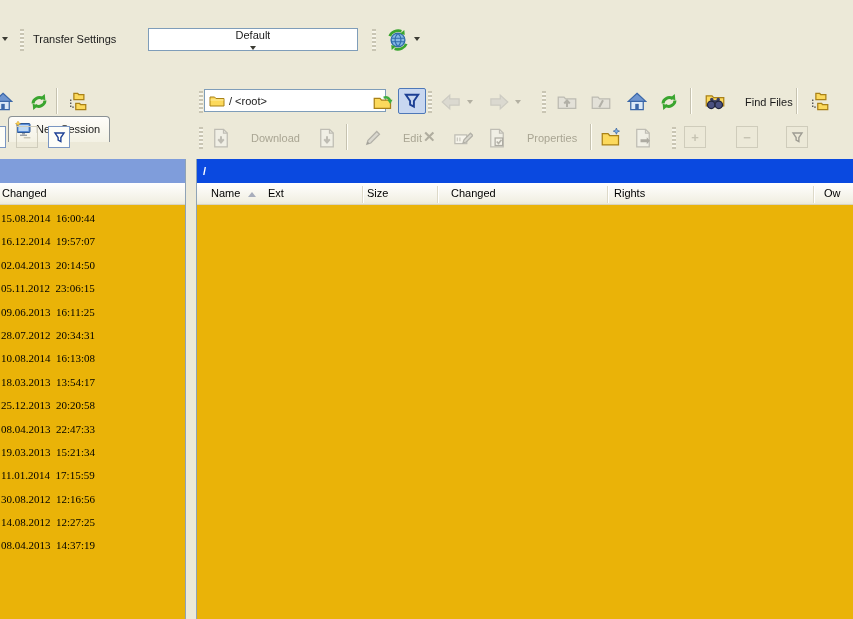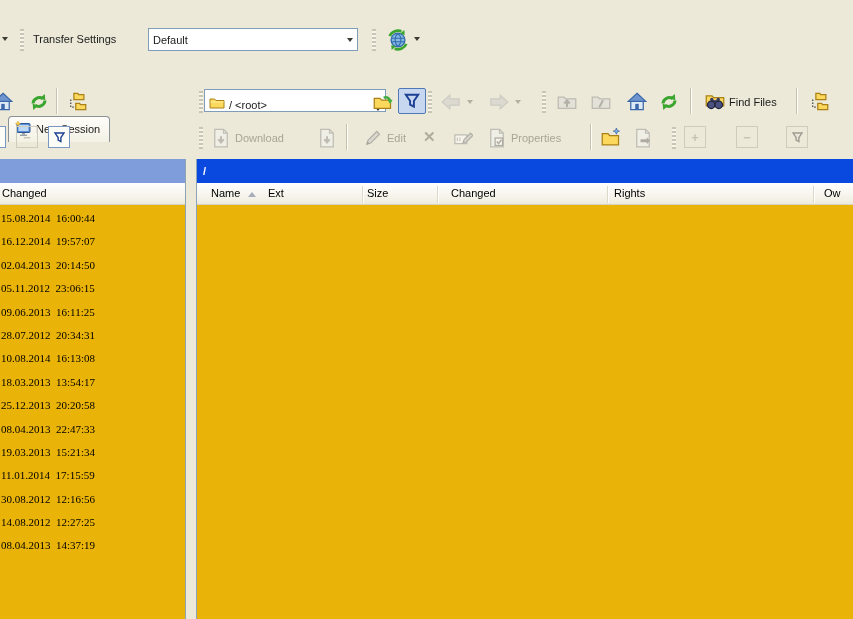--- a/index.html
+++ b/index.html
@@ -10,21 +10,21 @@
     font-family: "Liberation Sans", sans-serif;
     font-size: 11px; color: #1a1a1a;
   }
   .abs { position: absolute; }
 
   
   .grip { width: 4px; height: 22px;
     background: repeating-linear-gradient(to bottom, #c9c5b3 0 2px, #f7f5ea 2px 4px); }
   .vsep { width: 2px; height: 26px;
     background: linear-gradient(to right, #c6c2b0 0 1px, #fffef6 1px 2px); }
-  .tbtn { display: inline-flex; align-items: center; gap: 4px;
+  .tbtn { display: inline-flex; align-items: center; gap: 20px;
     padding: 3px 4px; border: 1px solid transparent; border-radius: 2px; }
   .tbtn.pressed { border-color: #4e78b8; background: #c8d7f0; }
   .dis svg { filter: grayscale(1) opacity(0.45); }
   .dis .lbl { color: #a9a593; }
   .dd { width: 0; height: 0; border-left: 3.5px solid transparent;
     border-right: 3.5px solid transparent; border-top: 4px solid #3c3c34; }
   .dd.gray { border-top-color: #b3b0a2; }
   .boxbtn { width: 22px; height: 22px; border: 1px solid #cfccbb;
     display: inline-flex; align-items: center; justify-content: center;
     color: #c6c3b2; font-weight: bold; font-size: 13px; background: transparent; }
@@ -168,21 +168,21 @@
     </symbol>
   </defs>
 </svg>
 
 <div class="abs" style="left:0;top:22px;width:853px;height:36px;">
   <div class="abs" style="left:2px;top:15px;">
     <div class="dd"></div>
   </div>
   <div class="grip abs" style="left:20px;top:7px;"></div>
   <span class="abs lbl" style="left:33px;top:11px;">Transfer Settings</span>
-  <div class="combo abs" style="left:148px;top:6px;width:210px;">
+  <div class="combo abs" style="left:148px;top:6px;width:210px;flex-direction:column;">
     <span class="val">Default</span>
     <div class="dd"></div>
   </div>
   <div class="grip abs" style="left:372px;top:7px;"></div>
   <div class="tbtn abs" style="left:382px;top:3px;">
     <svg class="ic" width="22" height="22">
         <use href="#sym-globe-sync"></use>
       </svg>
   </div>
   <div class="abs" style="left:414px;top:15px;">
@@ -226,21 +226,21 @@
   </div>
   <div class="boxbtn on abs" style="left:48px;top:4px;">
     <svg class="ic" width="13" height="13">
         <use href="#sym-funnel"></use>
       </svg>
   </div>
 </div>
 
 <div class="abs" style="left:196px;top:86px;width:657px;height:33px;">
   <div class="grip abs" style="left:3px;top:5px;"></div>
-  <div class="combo abs" style="left:8px;top:3px;width:182px;align-items:flex-end;">
+  <div class="combo abs" style="left:8px;top:3px;width:182px;">
     <svg class="ic" width="16" height="16">
         <use href="#sym-folder"></use>
       </svg>
     <span class="val">/ &lt;root&gt;</span>
     <div class="dd"></div>
   </div>
   <div class="tbtn abs" style="left:172px;top:2px;">
     <svg class="ic" width="20" height="20">
         <use href="#sym-folder-open-go"></use>
       </svg>

